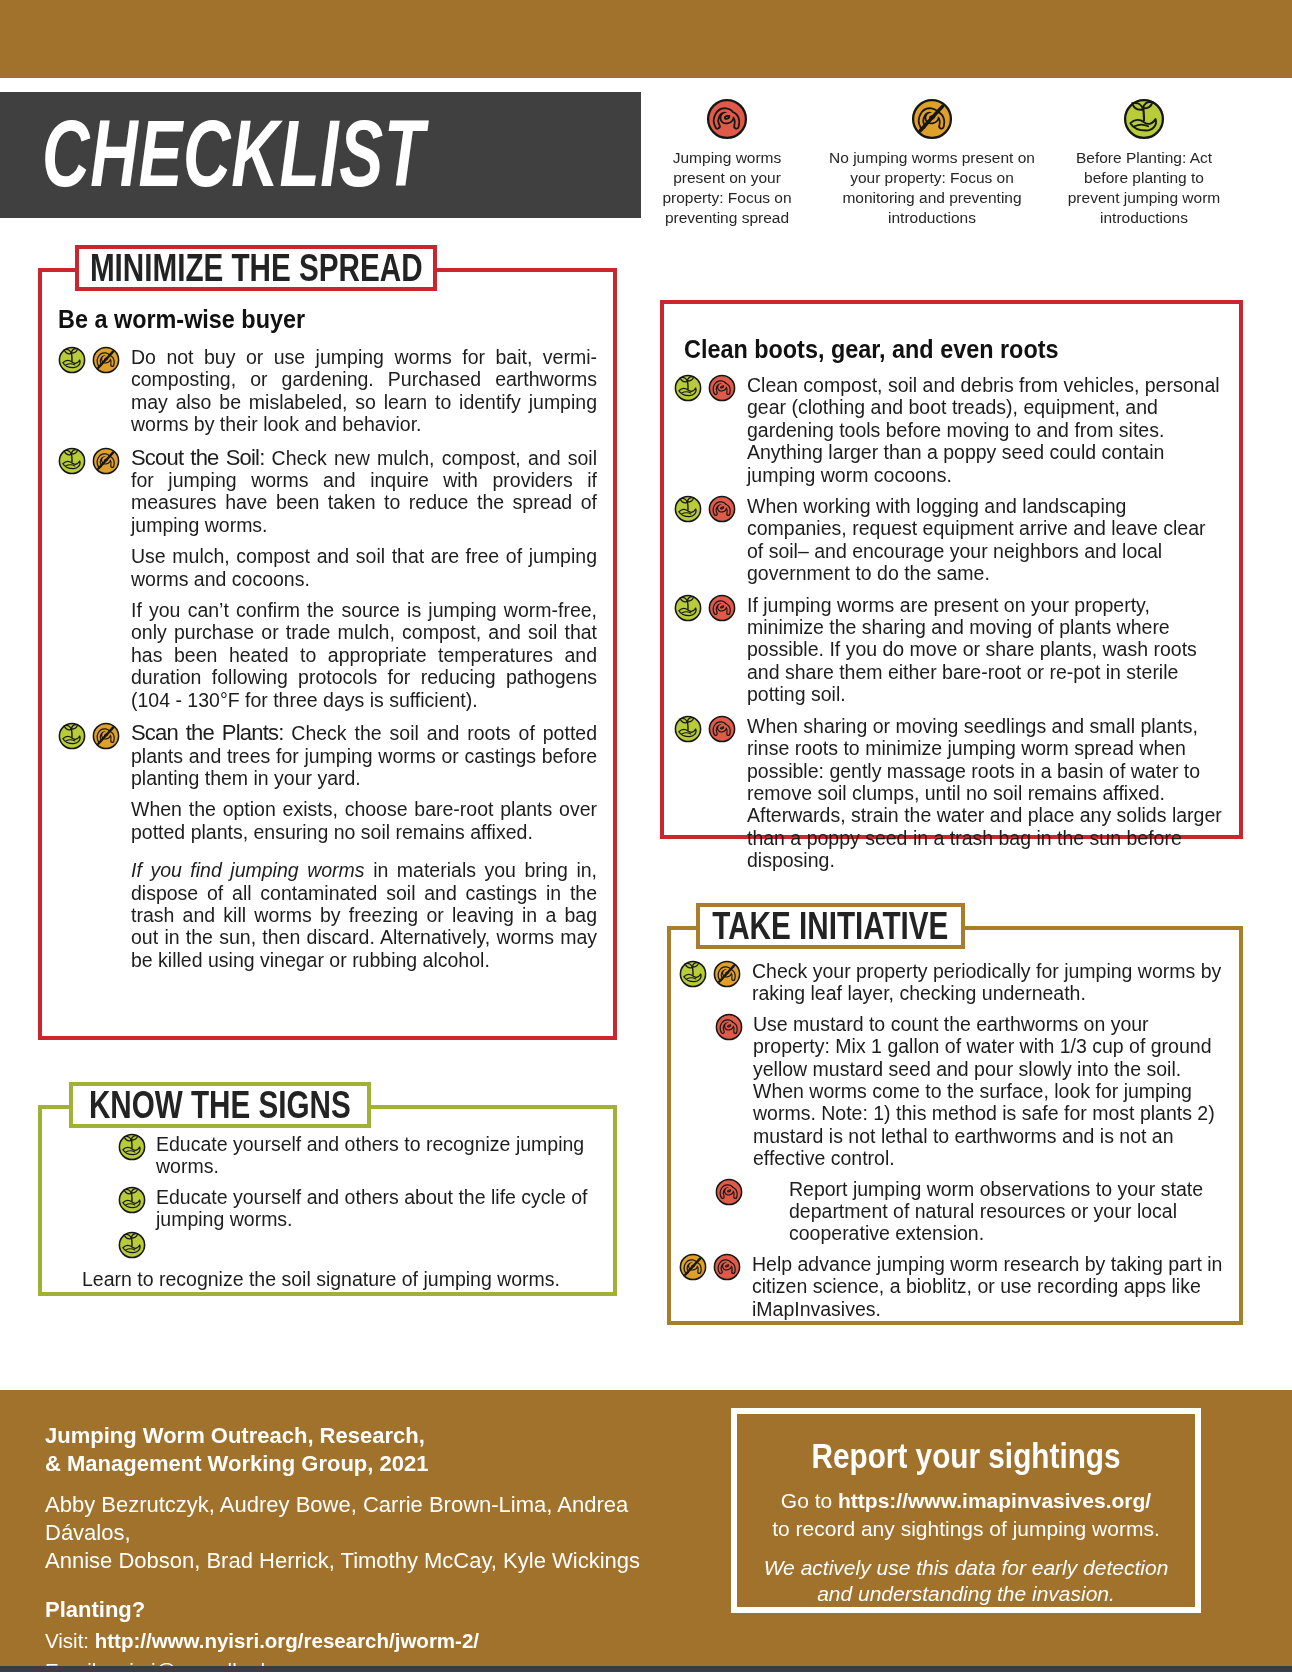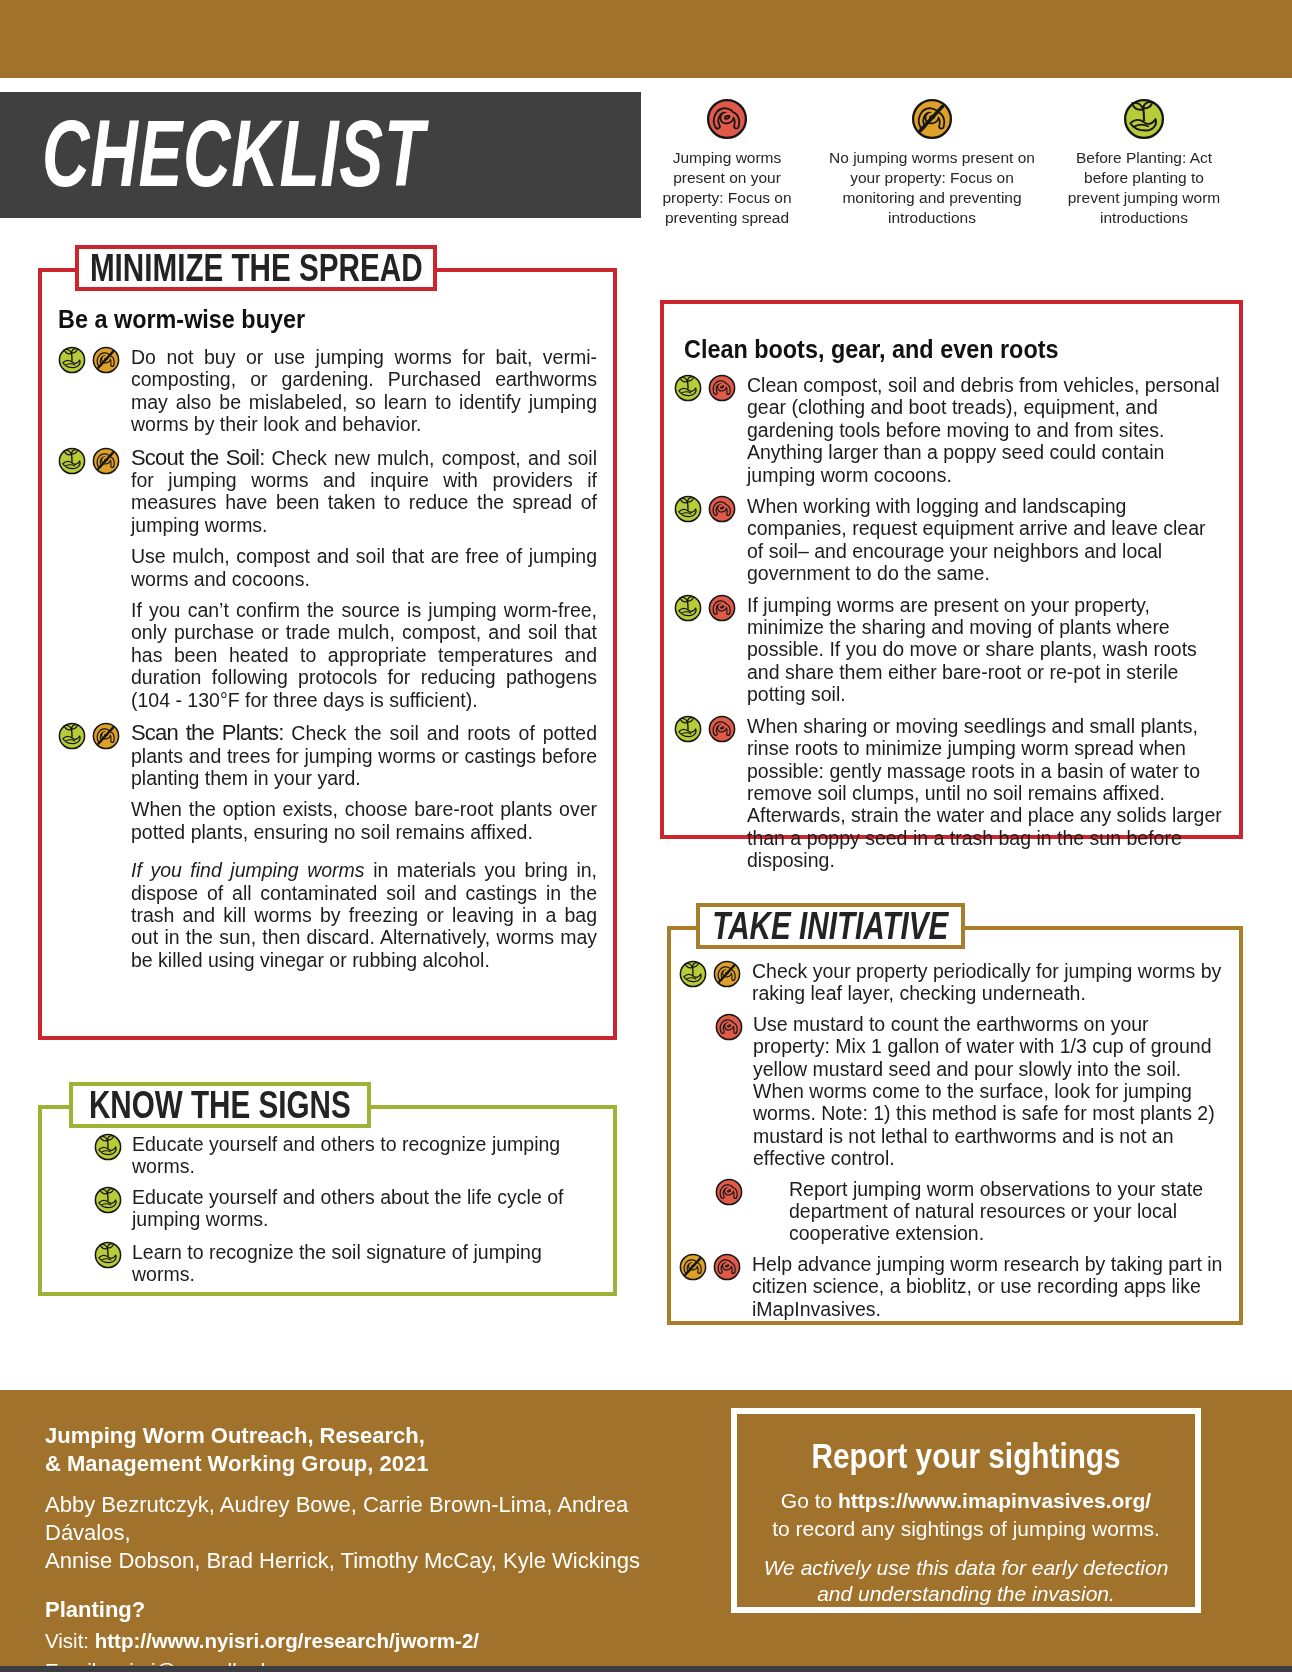--- a/index.html
+++ b/index.html
@@ -24,30 +24,30 @@
   .leg .cap{font-size:15.5px;line-height:1.3;text-align:center;color:#262626;}
   
   .ic{width:28px;height:28px;flex:0 0 auto;}
   .ic.big{width:42px;height:42px;}
   .red{--bg:#e05a4a;}
   .orange{--bg:#dfa02a;}
   .green{--bg:#b8cc3a;}
   
   .frame{position:absolute;background:#fff;box-sizing:border-box;}
   .box-minimize{left:38px;top:268px;width:579px;height:772px;border:4px solid #cb252d;}
-  .box-know{left:38px;top:1105px;width:579px;height:191px;border:4px solid #a0b236;}
+  .box-know{left:38px;top:1105px;width:579px;height:191px;border:4px solid #a0b236;padding-left:24px;}
   .box-clean{left:660px;top:300px;width:583px;height:539px;border:4px solid #cb252d;}
   .box-initiative{left:667px;top:926px;width:576px;height:399px;border:4px solid #a87e2b;}
   .titlebox{
     position:absolute;background:#fff;box-sizing:border-box;
     display:flex;align-items:center;justify-content:center;
   }
   .tb-red{border:4px solid #cb252d;}
   .tb-green{border:4px solid #a0b236;}
-  .tb-gold{border:4px solid #a87e2b;font-style:italic;}
+  .tb-gold{border:4px solid #a87e2b;}
   .bigtitle{
     font-size:38px;font-weight:700;color:#232323;white-space:nowrap;
     transform:scaleX(0.78);transform-origin:center;letter-spacing:0;
   }
   .pad{box-sizing:border-box;height:100%;}
   .subhead{
     font-size:26px;font-weight:700;color:#111;
     transform:scaleX(0.9);transform-origin:left;white-space:nowrap;
   }
   
@@ -201,21 +201,21 @@
     <div class="bullet" style="margin-top:8px;">
       <div class="ics single">
         <svg class="ic green">
             <use href="#sym-plant" xlink:href="#sym-plant"></use>
           </svg>
       </div>
       <div class="btxt">
           <p>Educate yourself and others about the life cycle of jumping worms.</p>
         </div>
     </div>
-    <div class="bullet" style="margin-top:10px;">
+    <div class="bullet" style="margin-top:0;flex-direction:column;">
       <div class="ics single">
         <svg class="ic green">
             <use href="#sym-plant" xlink:href="#sym-plant"></use>
           </svg>
       </div>
       <div class="btxt">
           <p>Learn to recognize the soil signature of jumping worms.</p>
         </div>
     </div>
   </div>

